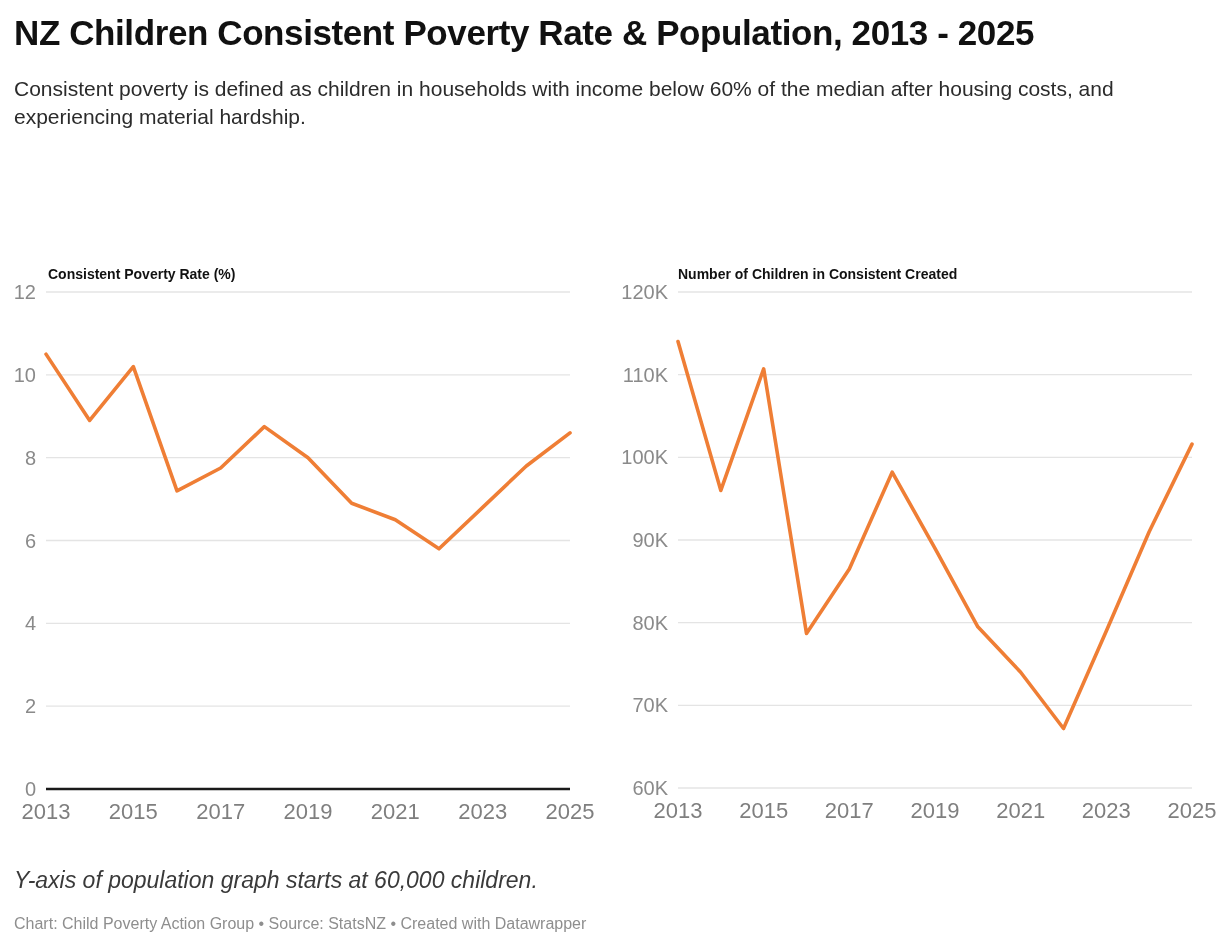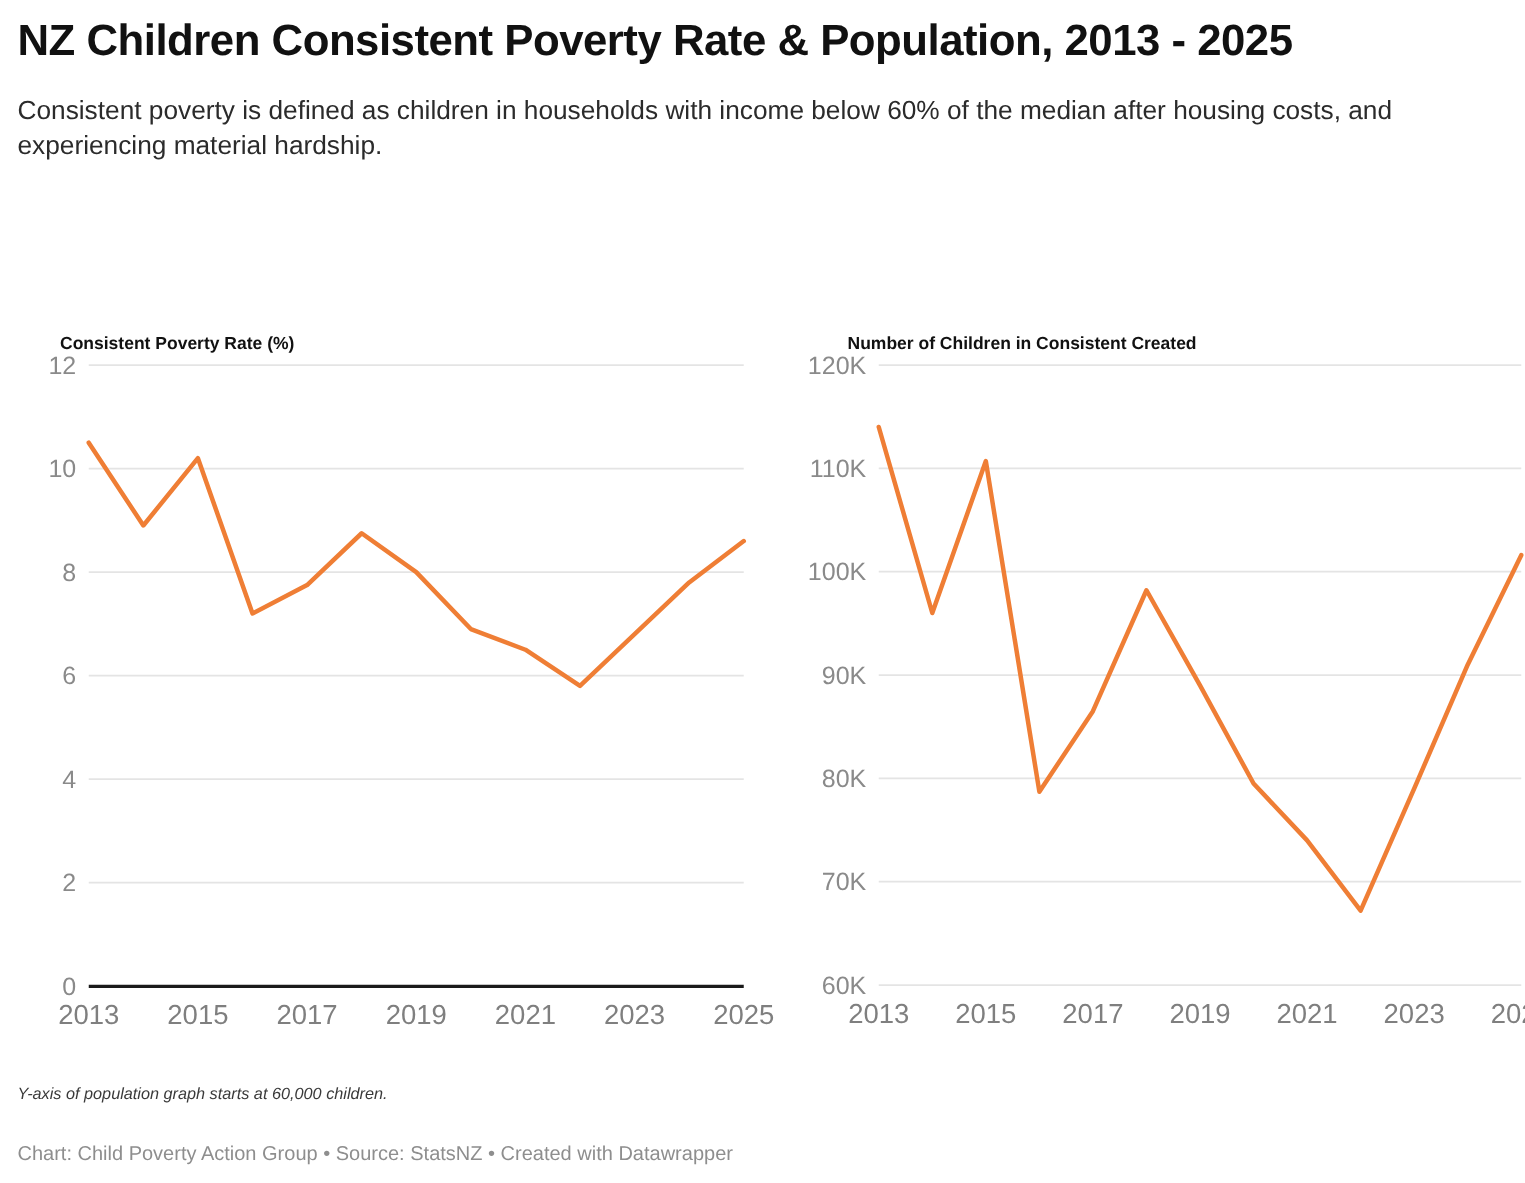--- a/index.html
+++ b/index.html
@@ -64,28 +64,27 @@
     white-space: nowrap;
     margin-top: 28px;
   }
   .panel-left .panel-title { left: 48px; }
   .panel-right .panel-title { left: 68px; }
   .plot {
     position: absolute;
     left: 0; top: 0;
     width: 610px;
     height: 610px;
-    margin-left: 25px;
   }
   svg { display: block; }
   .footnote {
     position: absolute;
     left: 14px;
     top: 867px;
-    font-size: 13px;
+    font-size: 23px;
     font-style: italic;
     color: #3a3a3a;
   }
   .credit {
     position: absolute;
     left: 14px;
     top: 905px;
     font-size: 16px;
     color: #8e8e8e;
     margin-top: 10px;

